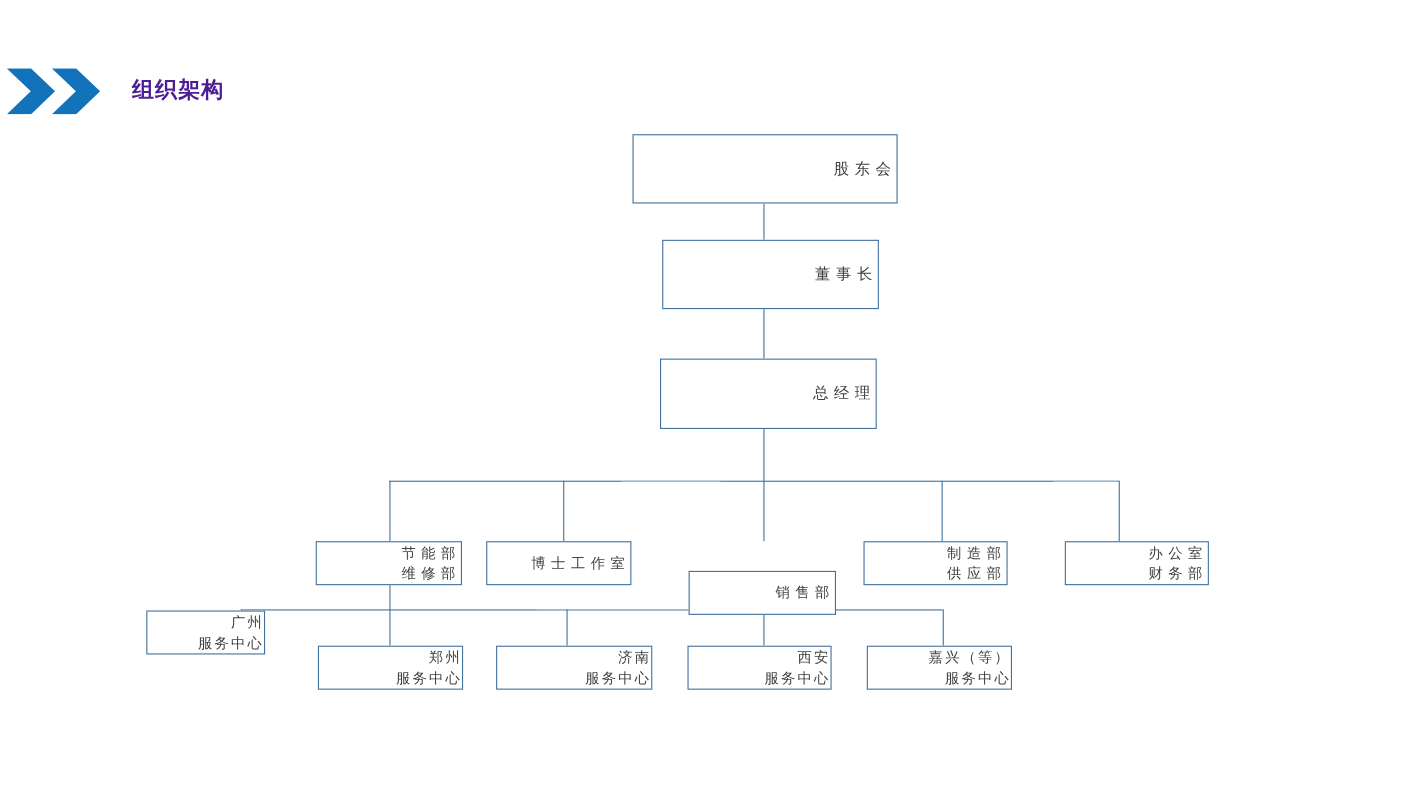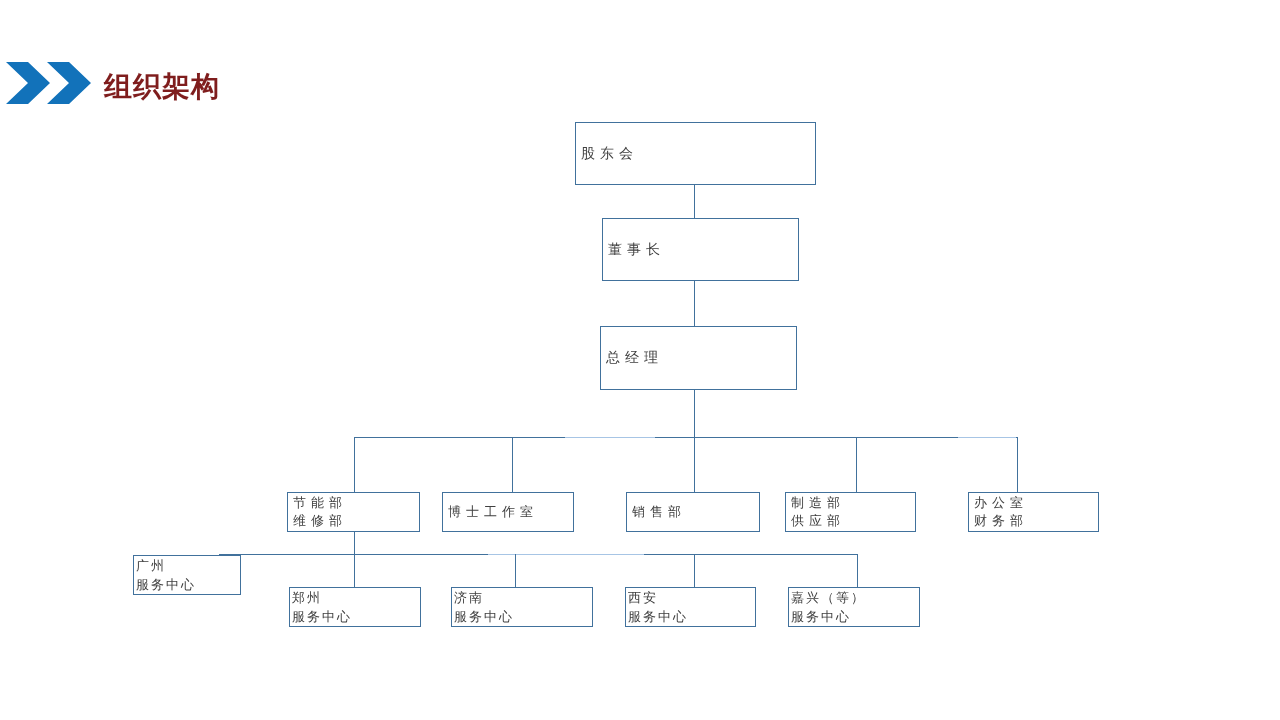--- a/index.html
+++ b/index.html
@@ -5,27 +5,27 @@
   html,body{margin:0;padding:0;background:#ffffff;}
   #slide{
     position:relative;width:1280px;height:720px;background:#ffffff;overflow:hidden;
     font-family:"Liberation Sans","DejaVu Sans",sans-serif;
   }
   .chev{
     position:absolute;width:44px;height:42px;background:#1272BA;
     clip-path:polygon(0 0,50% 0,100% 50%,50% 100%,0 100%,50% 50%);
   }
   #title{
-    position:absolute;left:104px;top:68px;font-size:28px;font-weight:bold;
-    color:#7f1d1d;letter-spacing:1px;white-space:nowrap;
+    position:absolute;left:120px;top:68px;font-size:20px;font-weight:bold;
+    color:#4c1d95;letter-spacing:1px;white-space:nowrap;
   }
   .node{
     position:absolute;box-sizing:border-box;background:#ffffff;
     border:1.5px solid #41719C;color:#404040;
-    display:flex;flex-direction:column;align-items:flex-start;justify-content:center;
+    display:flex;flex-direction:column;align-items:flex-end;justify-content:center;
     text-align:center;white-space:nowrap;
   }
   .nl{display:block;}
   .lvl-top{font-size:14px;letter-spacing:5px;text-indent:5px;}
   .lvl4{font-size:13px;letter-spacing:5px;text-indent:5px;line-height:18px;}
   .lvl5{font-size:13px;letter-spacing:2px;text-indent:2px;line-height:19px;}
   .cline{position:absolute;background:#41719C;}
   .cline.h{height:1px;}
   .cline.v{width:1px;}
   .cline.light{background:#A7C5E5;}
@@ -68,21 +68,21 @@
     <span class="nl">节能部</span>
     <span class="nl">维修部</span>
   </div>
 
   <div class="node lvl-top" style="left:600px;top:326px;width:197px;height:64px;">
     <span class="nl">总经理</span>
   </div>
   <div class="node lvl4" style="left:442px;top:492px;width:132px;height:40px;">
     <span class="nl">博士工作室</span>
   </div>
-  <div class="node lvl4" style="left:626px;top:492px;width:134px;height:40px;">
+  <div class="node lvl4" style="left:626px;top:519px;width:134px;height:40px;">
     <span class="nl">销售部</span>
   </div>
   <div class="node lvl4" style="left:785px;top:492px;width:131px;height:40px;">
     <span class="nl">制造部</span>
     <span class="nl">供应部</span>
   </div>
   <div class="node lvl4" style="left:951px;top:492px;width:131px;height:40px;margin-left:17px;">
     <span class="nl">办公室</span>
     <span class="nl">财务部</span>
   </div>

